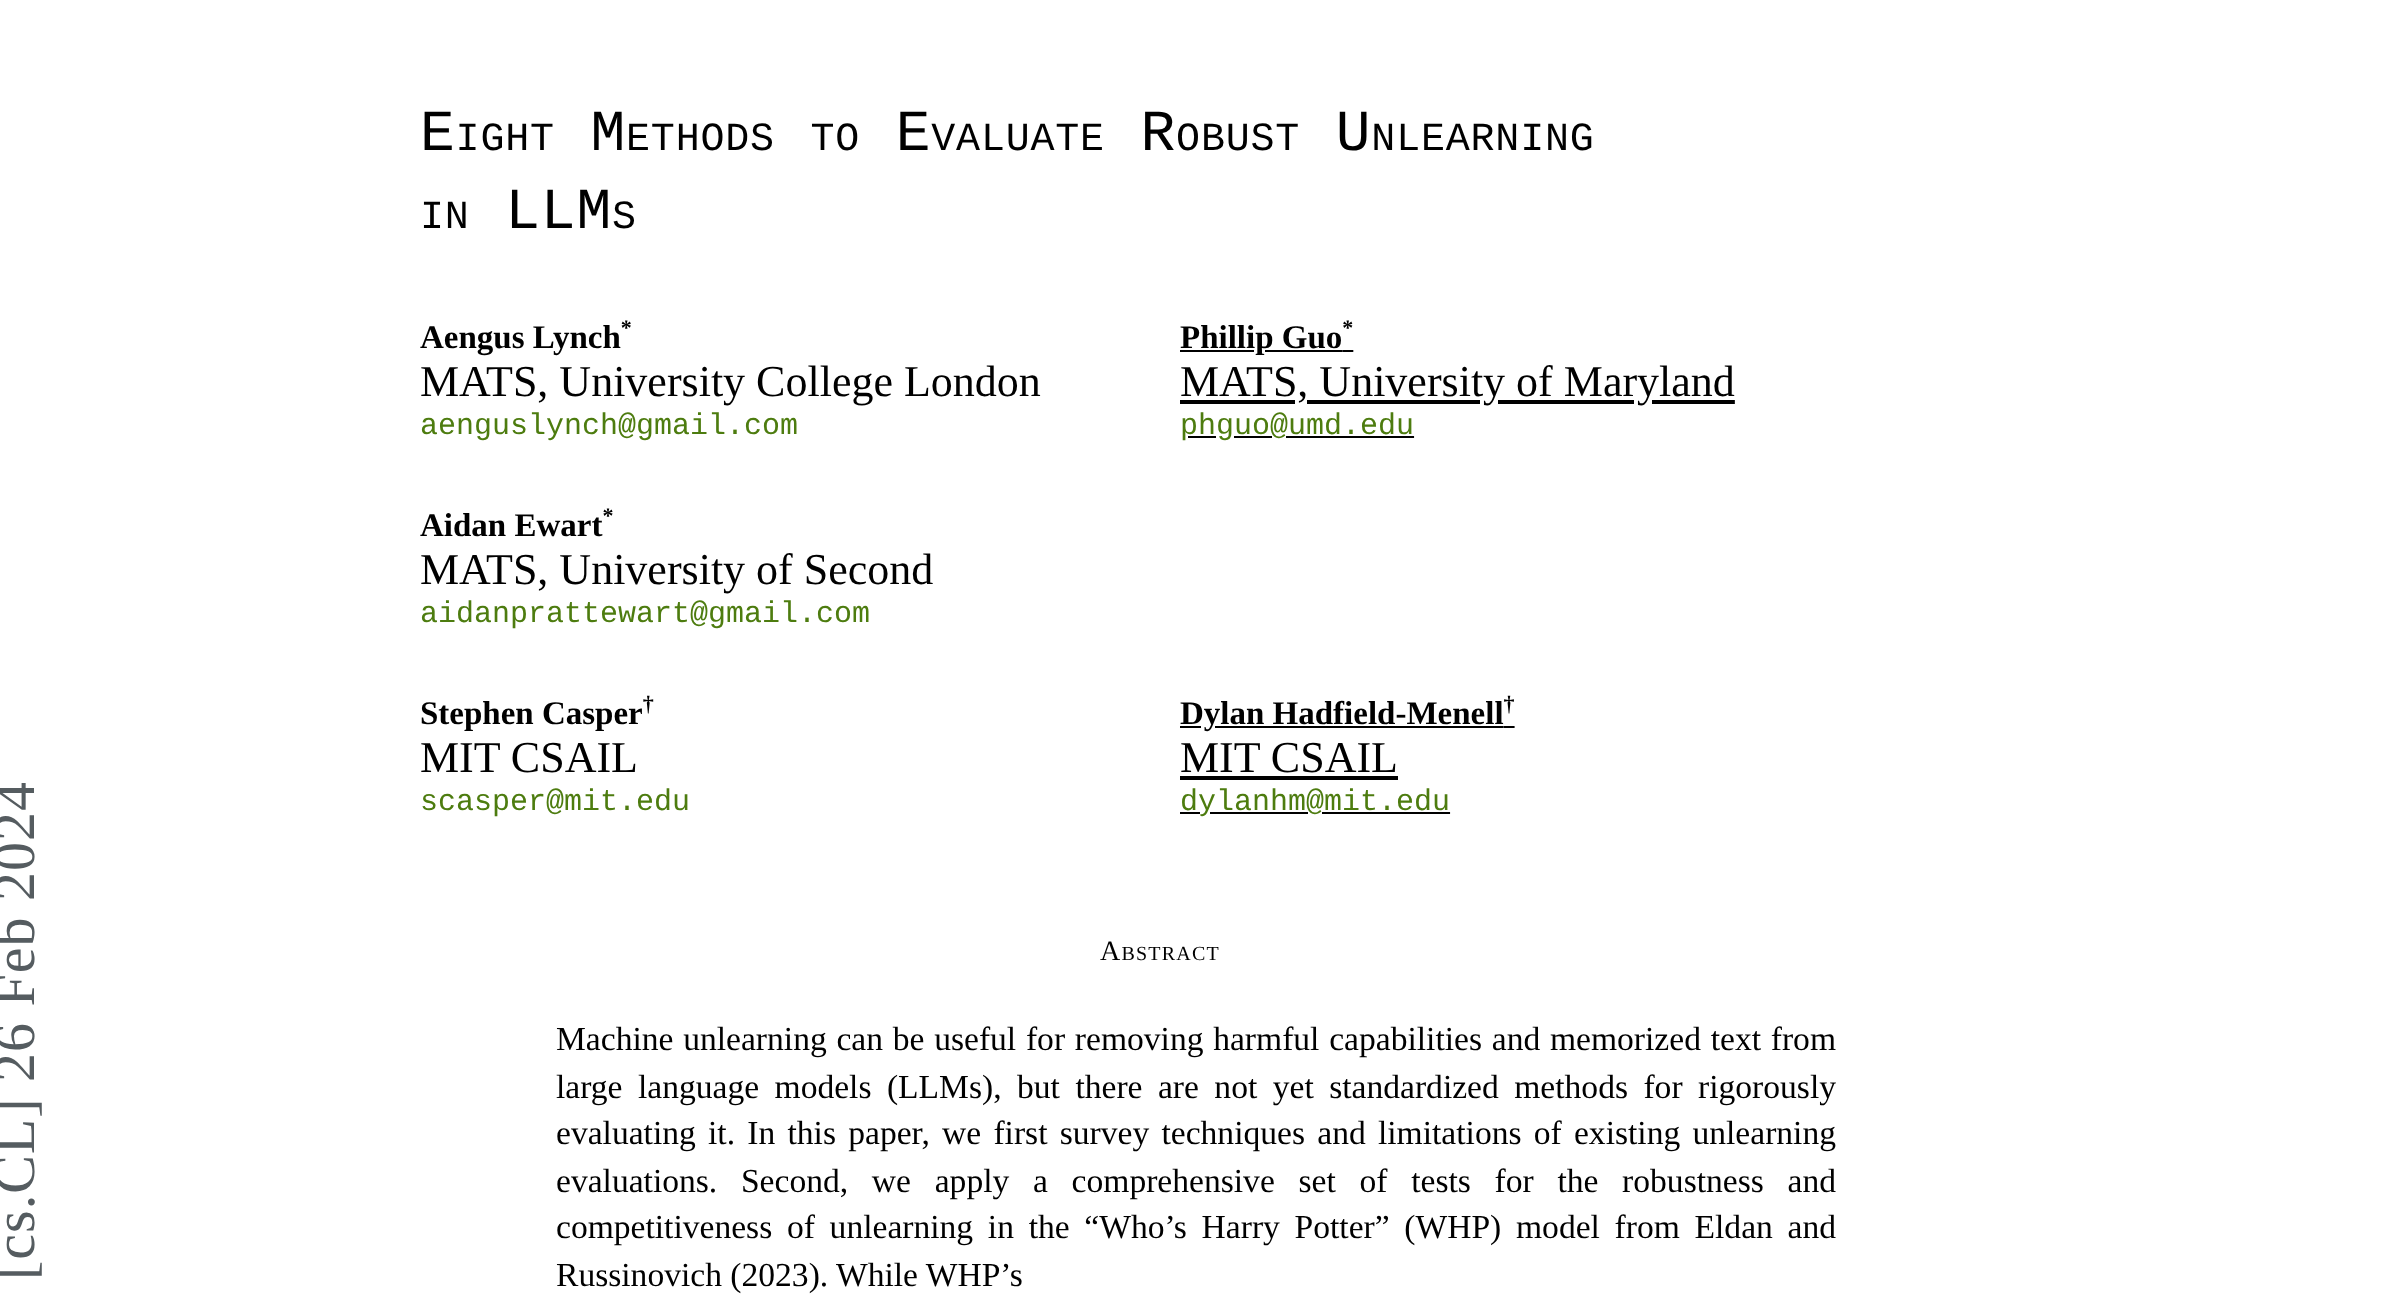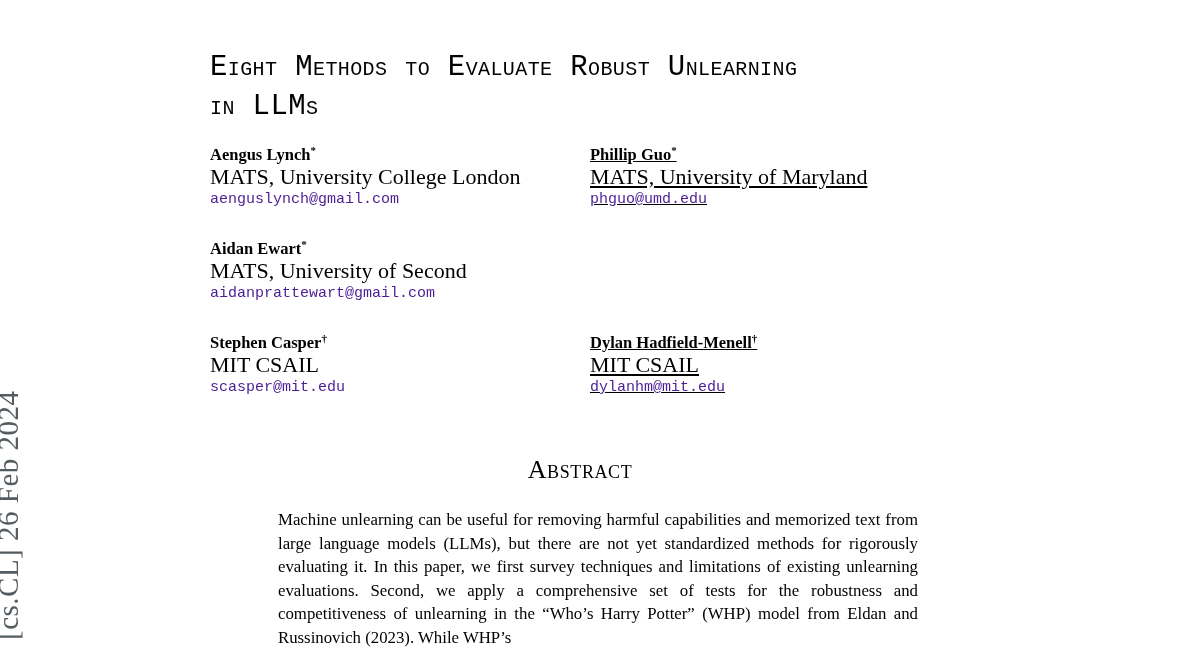--- a/index.html
+++ b/index.html
@@ -51,21 +51,21 @@
     margin-top: 48px;
     font-family: Liberation Mono, monospace;
     font-size: 29px;
     line-height: 39px;
     font-variant: small-caps;
     letter-spacing: 0.4px;
     width: 620px;
   }
 
   .authors {
-    margin-top: 19px;
+    margin-top: 33px;
     width: 790px;
   }
   .author-row {
     display: flex;
     flex-direction: row;
   }
   .author-row + .author-row {
     margin-top: 28px;
   }
   .author-block {
@@ -90,30 +90,30 @@
   .a-affil {
     font-family: "Liberation Serif", serif;
     font-size: 22px;
     line-height: 22px;
     margin-top: 1px;
   }
   .a-email {
     font-family: "Liberation Mono", monospace;
     font-size: 15px;
     line-height: 22px;
-    color: #4c1d95;
+    color: #4d7c0f;
     margin-top: 1px;
     letter-spacing: 0px;
   }
 
   .abstract-heading {
     margin-top: 56px;
     text-align: center;
     font-variant: small-caps;
-    font-size: 26px;
+    font-size: 14px;
     letter-spacing: 0.6px;
     width: 740px;
   }
 
   .abstract-body {
     margin-top: 23px;
     margin-left: 68px;
     width: 640px;
     font-size: 16.8px;
     line-height: 23.6px;

